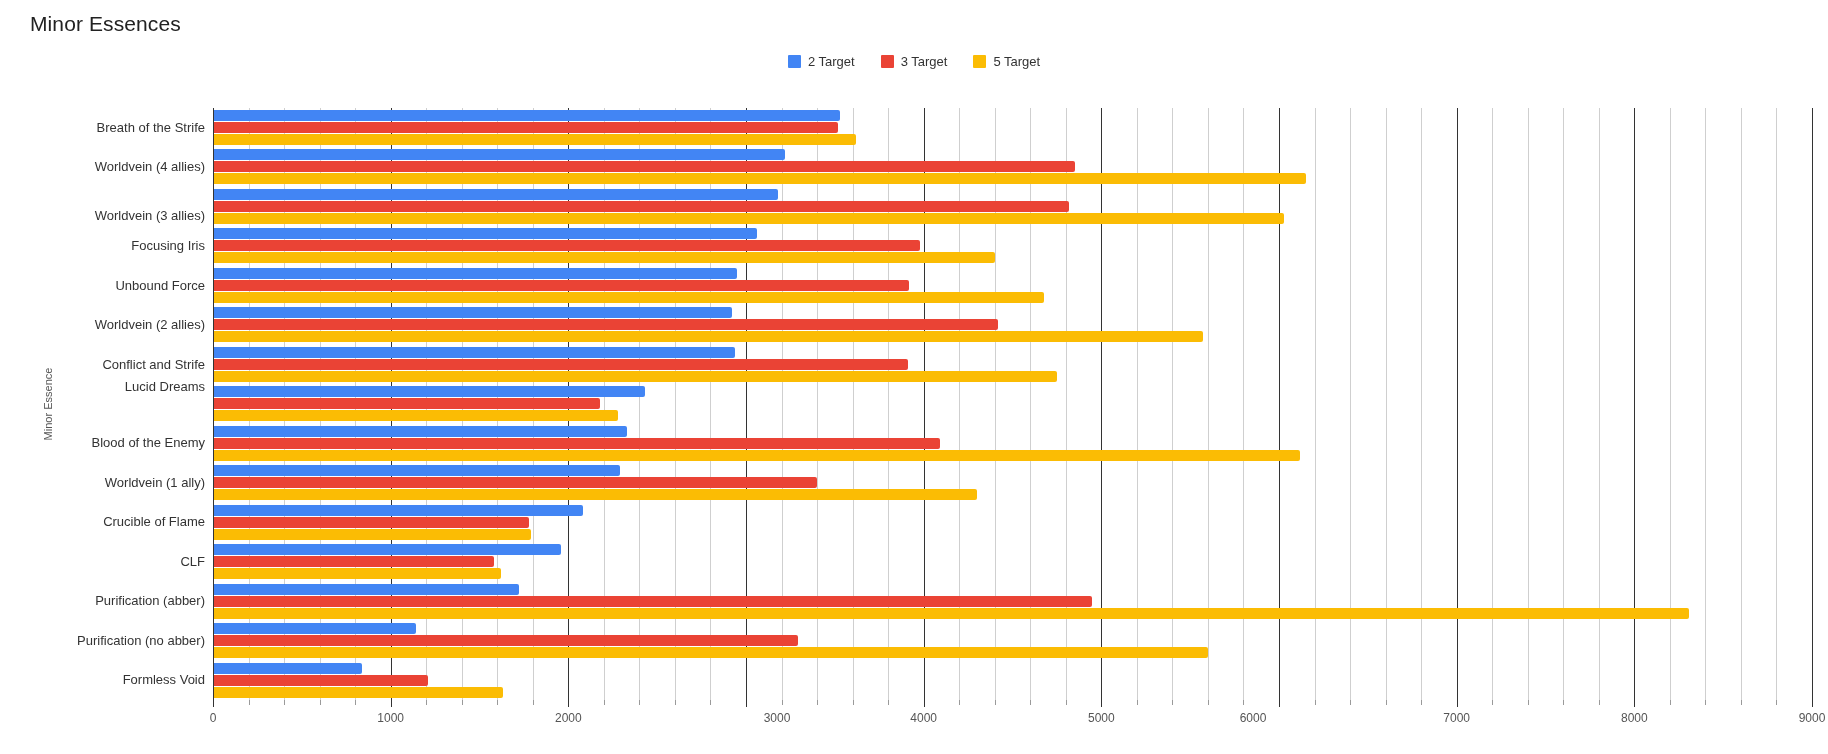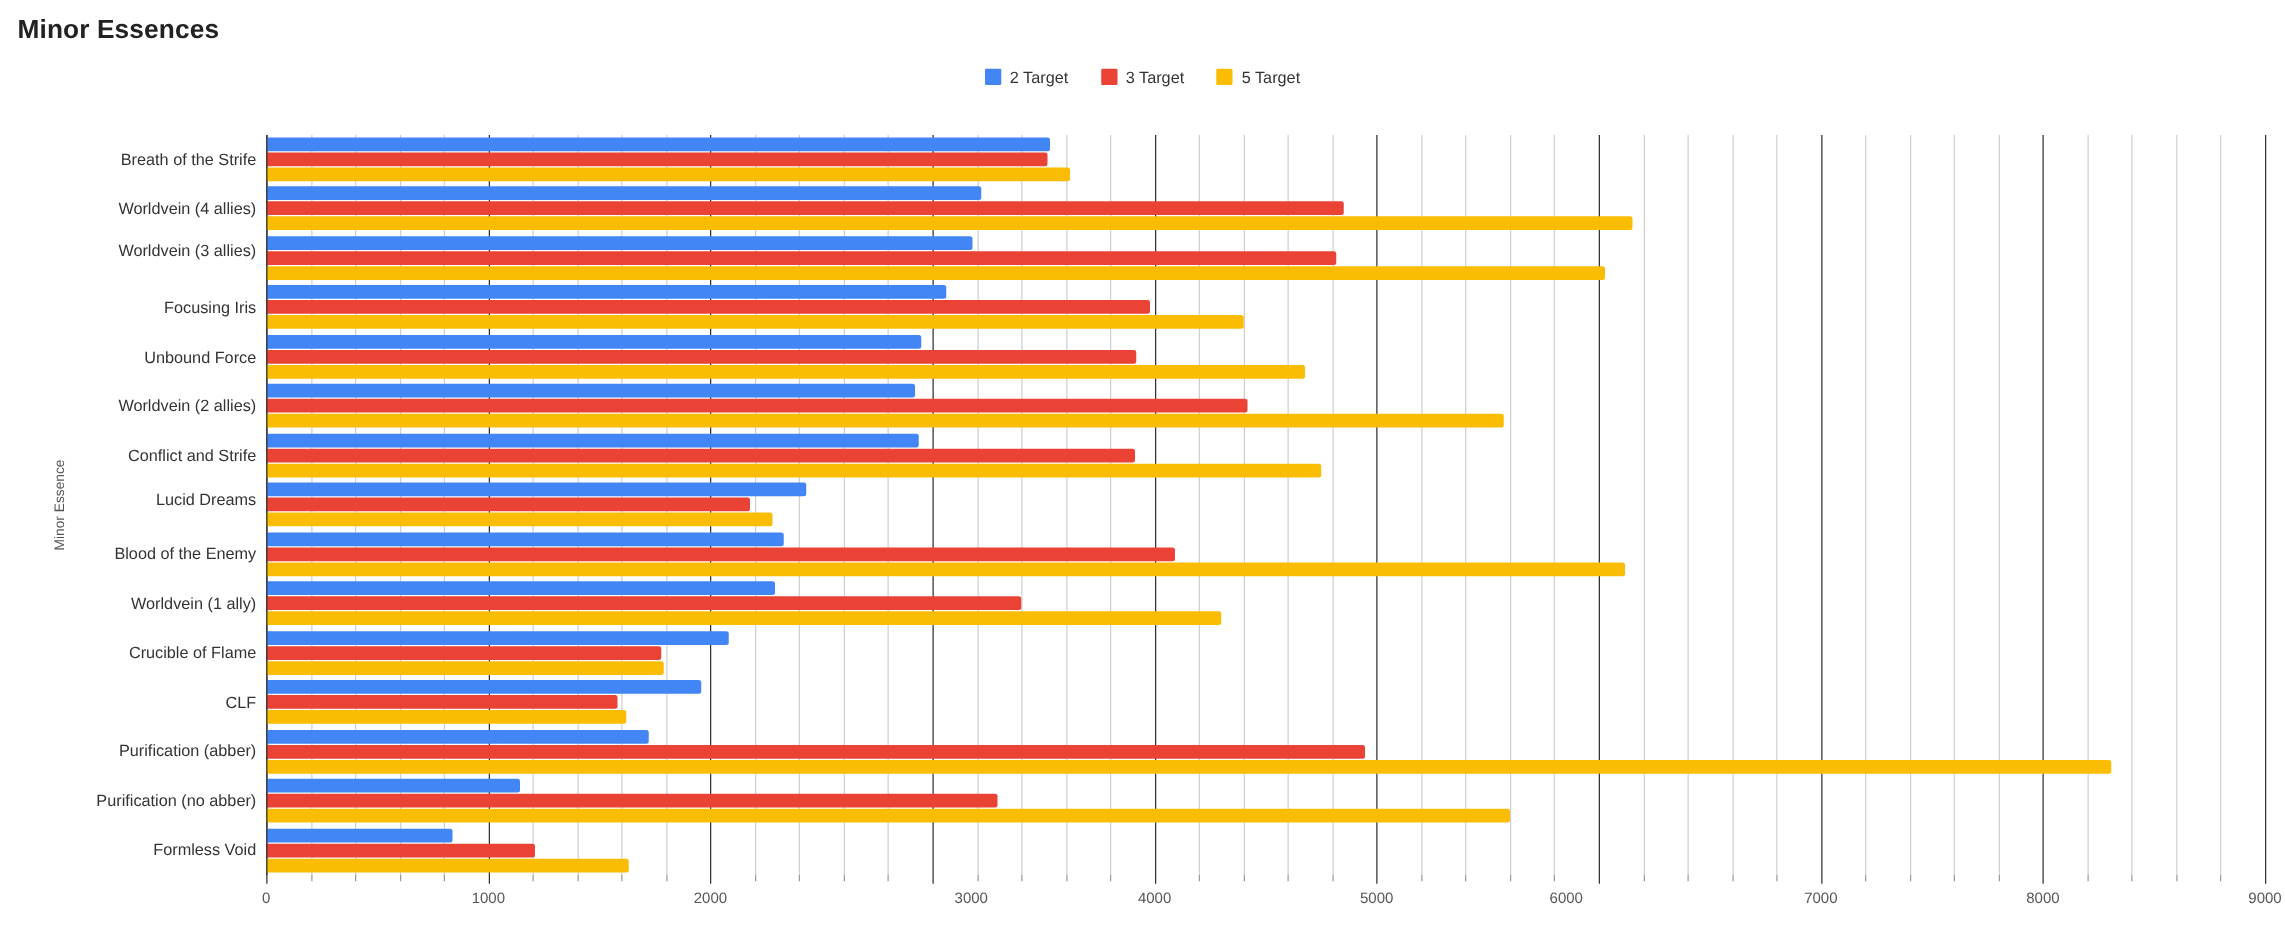--- a/index.html
+++ b/index.html
@@ -12,25 +12,25 @@
     position: relative;
     width: 1828px;
     height: 754px;
     background: #ffffff;
     overflow: hidden;
   }
 
   
   #chart-title {
     position: absolute;
-    left: 14px;
+    left: 30px;
     top: 12px;
     font-size: 21px;
     color: #222222;
-    font-weight: 700;
+    font-weight: 400;
     letter-spacing: 0.1px;
     white-space: nowrap;
   }
 
   
   #legend {
     position: absolute;
     left: 0; right: 0;
     top: 52px;
     height: 18px;
@@ -192,26 +192,26 @@
       </div>
     </div>
 
   <div id="yaxis-title-wrap">
     <div id="yaxis-title">Minor Essence</div>
   </div>
 
   <div id="catlabels">
       <div class="catlabel" style="top: 12.7333px;">Breath of the Strife</div>
       <div class="catlabel" style="top: 52.2px;">Worldvein (4 allies)</div>
-      <div class="catlabel" style="top: 86px;">Worldvein (3 allies)</div>
+      <div class="catlabel" style="top: 101px;">Worldvein (3 allies)</div>
       <div class="catlabel" style="top: 131.133px; padding-left: 16px;">Focusing Iris</div>
       <div class="catlabel" style="top: 170.6px;">Unbound Force</div>
       <div class="catlabel" style="top: 210.067px;">Worldvein (2 allies)</div>
       <div class="catlabel" style="top: 249.533px;">Conflict and Strife</div>
-      <div class="catlabel" style="top: 285px; margin-left: 16px;">Lucid Dreams</div>
+      <div class="catlabel" style="top: 272px; margin-left: 16px;">Lucid Dreams</div>
       <div class="catlabel" style="top: 328.467px;">Blood of the Enemy</div>
       <div class="catlabel" style="top: 367.933px;">Worldvein (1 ally)</div>
       <div class="catlabel" style="top: 407.4px;">Crucible of Flame</div>
       <div class="catlabel" style="top: 446.867px;">CLF</div>
       <div class="catlabel" style="top: 486.333px;">Purification (abber)</div>
       <div class="catlabel" style="top: 525.8px;">Purification (no abber)</div>
       <div class="catlabel" style="top: 565.267px;">Formless Void</div>
     </div>
 
   <div id="plot">

